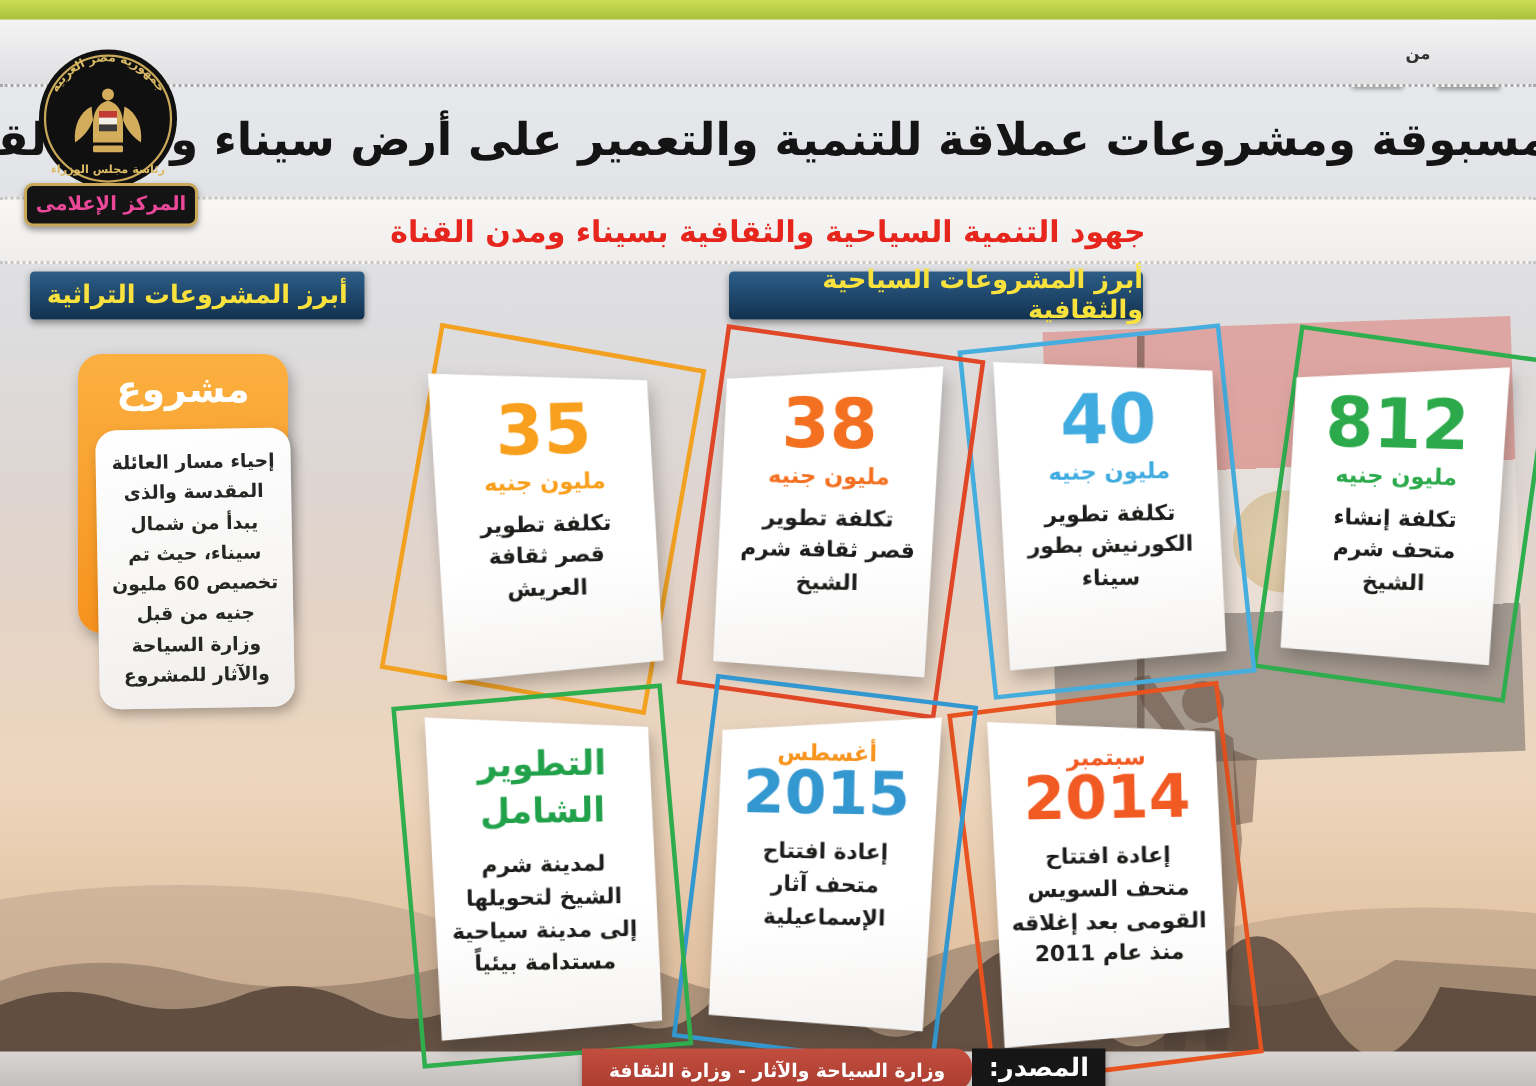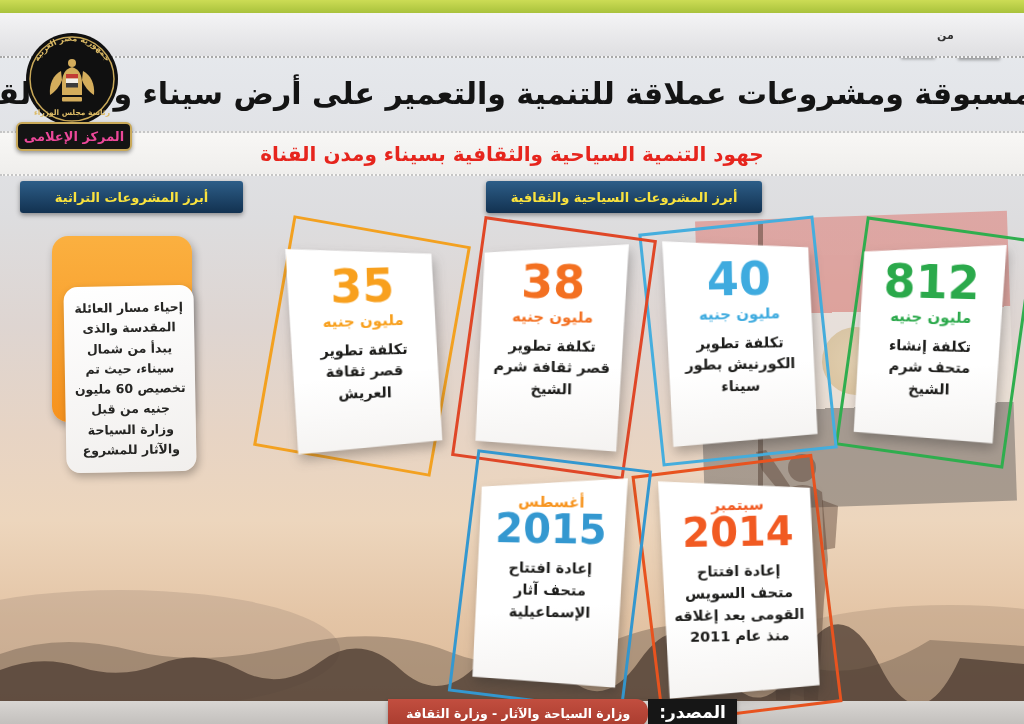--- a/index.html
+++ b/index.html
@@ -34,21 +34,21 @@
     font-size:30px;font-weight:bold;color:#141414;}
   .subtitle-band{position:absolute;left:0;top:131px;width:1024px;height:41px;z-index:9;
     background:linear-gradient(180deg,#f8f7f5,#efeeec);
     border-top:2px dotted #c6c6c6;border-bottom:2px dotted #c6c6c6;
     display:flex;align-items:center;justify-content:center;}
   .subtitle-band span{font-size:20px;font-weight:bold;direction:rtl;}
   
   .badge{position:absolute;top:181px;height:32px;z-index:10;
     background:linear-gradient(180deg,#2d5e88,#123150);box-shadow:0 2px 5px rgba(0,0,0,.4);
     border-radius:3px;display:flex;align-items:center;justify-content:center;
-    font-size:13px;font-weight:bold;direction:rtl;}
+    font-size:17px;font-weight:bold;direction:rtl;}
   .badge-heritage{left:20px;width:223px;}
   .badge-tourism{left:486px;width:276px;}
   
   .her-card{position:absolute;width:140px;border-radius:16px;z-index:10;
     background:linear-gradient(180deg,var(--c1),var(--c2));box-shadow:2px 4px 9px rgba(0,0,0,.3);}
   .her-0{left:52px;top:236px;height:186px;}
   .her-1{left:52px;top:490px;height:160px;}
   .her-tag{text-align:center;padding-top:9px;font-size:25px;font-weight:bold;color:#fff;direction:rtl;}
   .her-body{position:absolute;left:13px;top:50px;width:130px;background:linear-gradient(170deg,#fff,#f1efed);
     border-radius:14px;box-shadow:2px 4px 8px rgba(0,0,0,.28);padding:12px 7px;box-sizing:border-box;
@@ -179,20 +179,21 @@
   </div>
 
   <div class="badge badge-heritage" style="color: rgb(249, 226, 62);">
     <span>أبرز المشروعات التراثية</span>
   </div>
   <div class="badge badge-tourism" style="color: rgb(249, 226, 62);">
     <span>أبرز المشروعات السياحية والثقافية</span>
   </div>
 
   <div class="her-card her-0" style="--c1: #fbb040; --c2: #f6921e;">
+    <div class="her-tag">مشروع</div>
     <div class="her-body">
       <p>إحياء مسار العائلة المقدسة والذى يبدأ من شمال سيناء، حيث تم تخصيص 60 مليون جنيه من قبل وزارة السياحة والآثار للمشروع</p>
     </div>
   </div>
 
   <div class="proj-card c0" style="--c: #2ba94b; --f: #2fae4e;">
     <div class="frame"></div>
     <div class="paper-wrap">
         <div class="paper">
       <div class="num">812</div>
@@ -242,20 +243,29 @@
     </div>
       </div>
   </div>
   <div class="proj-card c6" style="--c: #3498d0; --f: #3498d0;">
     <div class="frame"></div>
     <div class="paper-wrap">
         <div class="paper">
       <div class="prefix" style="color: rgb(247, 148, 30);">أغسطس</div>
       <div class="num num-sm">2015</div>
       <div class="desc">إعادة افتتاح متحف آثار الإسماعيلية</div>
+    </div>
+      </div>
+  </div>
+  <div class="proj-card c7 alt" style="--c: #22a14b; --f: #2fae4e;">
+    <div class="frame"></div>
+    <div class="paper-wrap">
+        <div class="paper">
+      <div class="word-num">التطوير الشامل</div>
+      <div class="desc">لمدينة شرم الشيخ لتحويلها إلى مدينة سياحية مستدامة بيئياً</div>
     </div>
       </div>
   </div>
 
   <div class="footer-bar"></div>
   <div class="source-row">
     <div class="source-label">المصدر:</div>
     <div class="source-pill">وزارة السياحة والآثار - وزارة الثقافة</div>
   </div>
 

